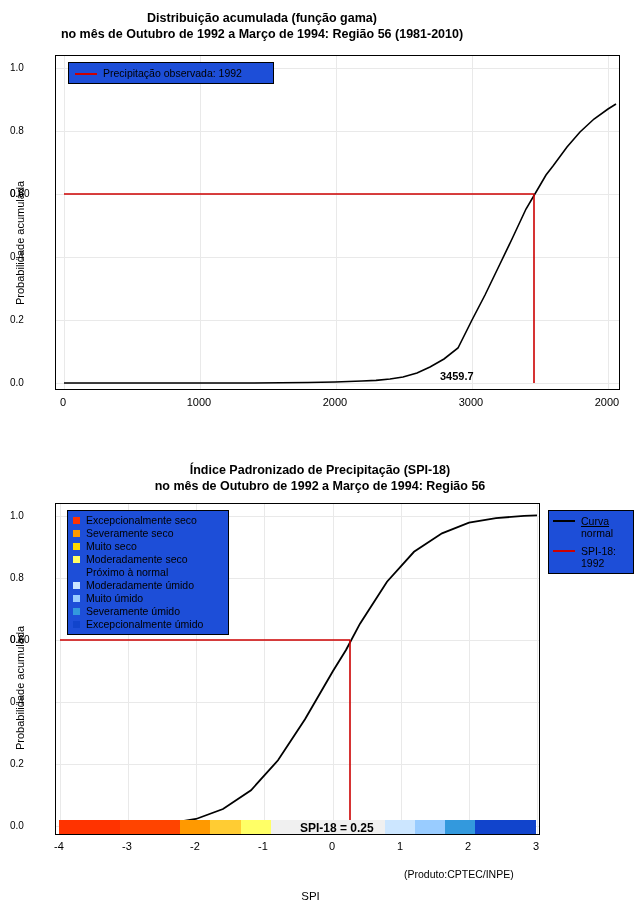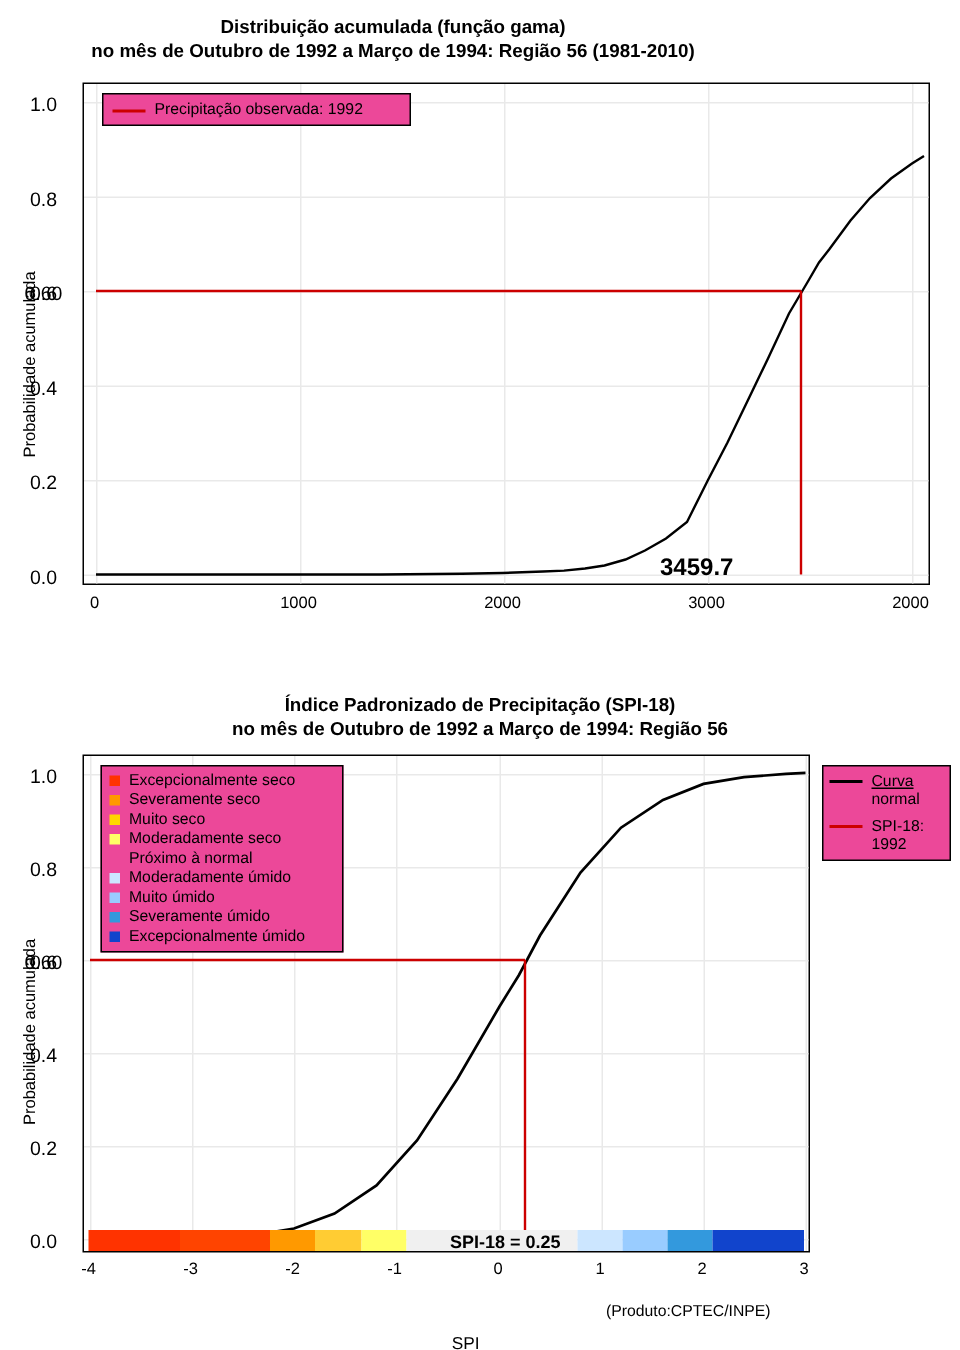--- a/index.html
+++ b/index.html
@@ -52,36 +52,36 @@
     white-space: nowrap;
   }
   .axis-label-x {
     position: absolute;
     font-size: 11.5px;
     text-align: center;
     white-space: nowrap;
   }
   .tick-y {
     position: absolute;
-    font-size: 13px;
-    text-align: center;
+    font-size: 10px;
+    text-align: left;
     white-space: nowrap;
   }
   .tick-x {
     position: absolute;
     font-size: 11px;
     text-align: center;
     white-space: nowrap;
   }
 
   svg.curve { position: absolute; overflow: visible; }
 
   .legend-box {
     position: absolute;
-    background: #ec4899;
+    background: #1d4ed8;
     border: 1px solid #000000;
     box-sizing: border-box;
     padding: 4px 6px;
   }
   .legend-row {
     display: flex;
     align-items: center;
     font-size: 10.5px;
     line-height: 13px;
     white-space: nowrap;
@@ -97,21 +97,21 @@
   .legend-swatch-sq {
     width: 7px;
     height: 7px;
     margin-right: 6px;
     flex: 0 0 auto;
   }
   .legend-swatch-sq.empty { background: transparent; }
 
   .marker-label {
     position: absolute;
-    font-size: 16px;
+    font-size: 11px;
     font-weight: bold;
     white-space: nowrap;
   }
   .spi-value-label {
     position: absolute;
     font-size: 12px;
     font-weight: bold;
     white-space: nowrap;
   }
   .credit {

